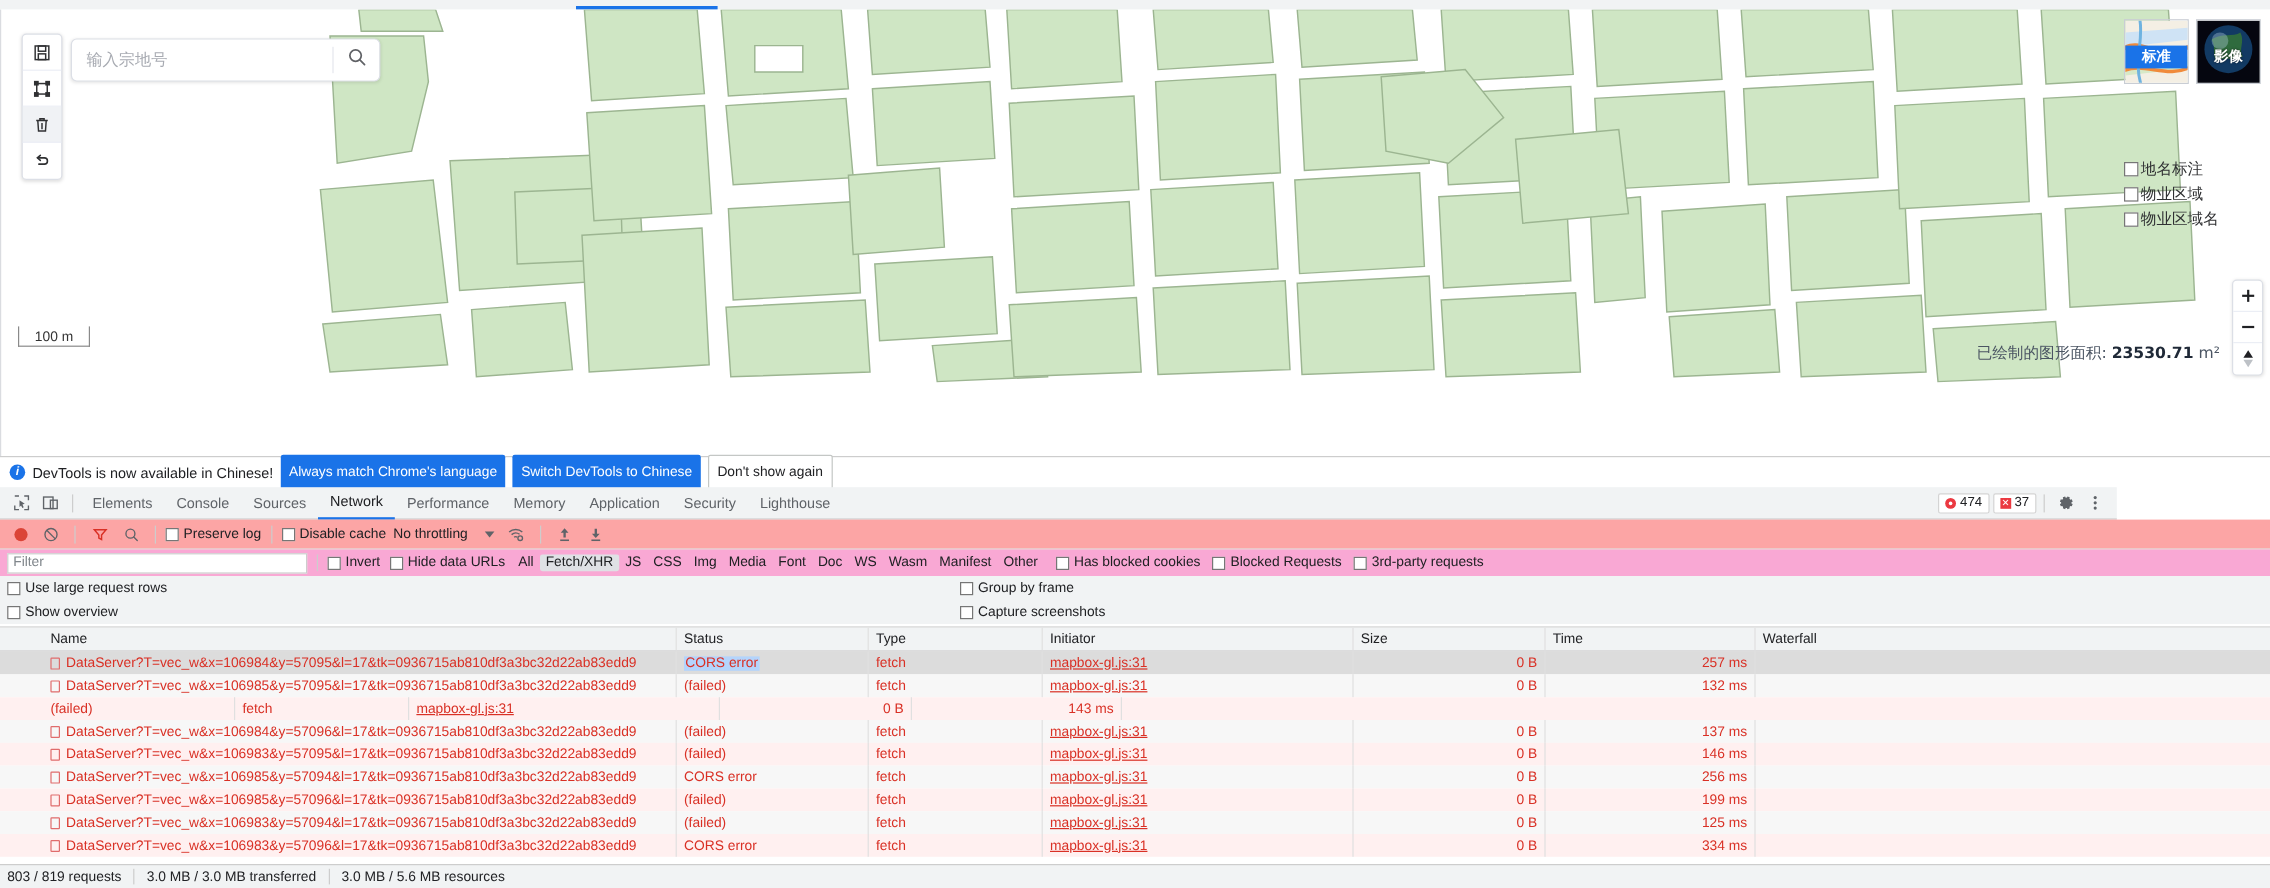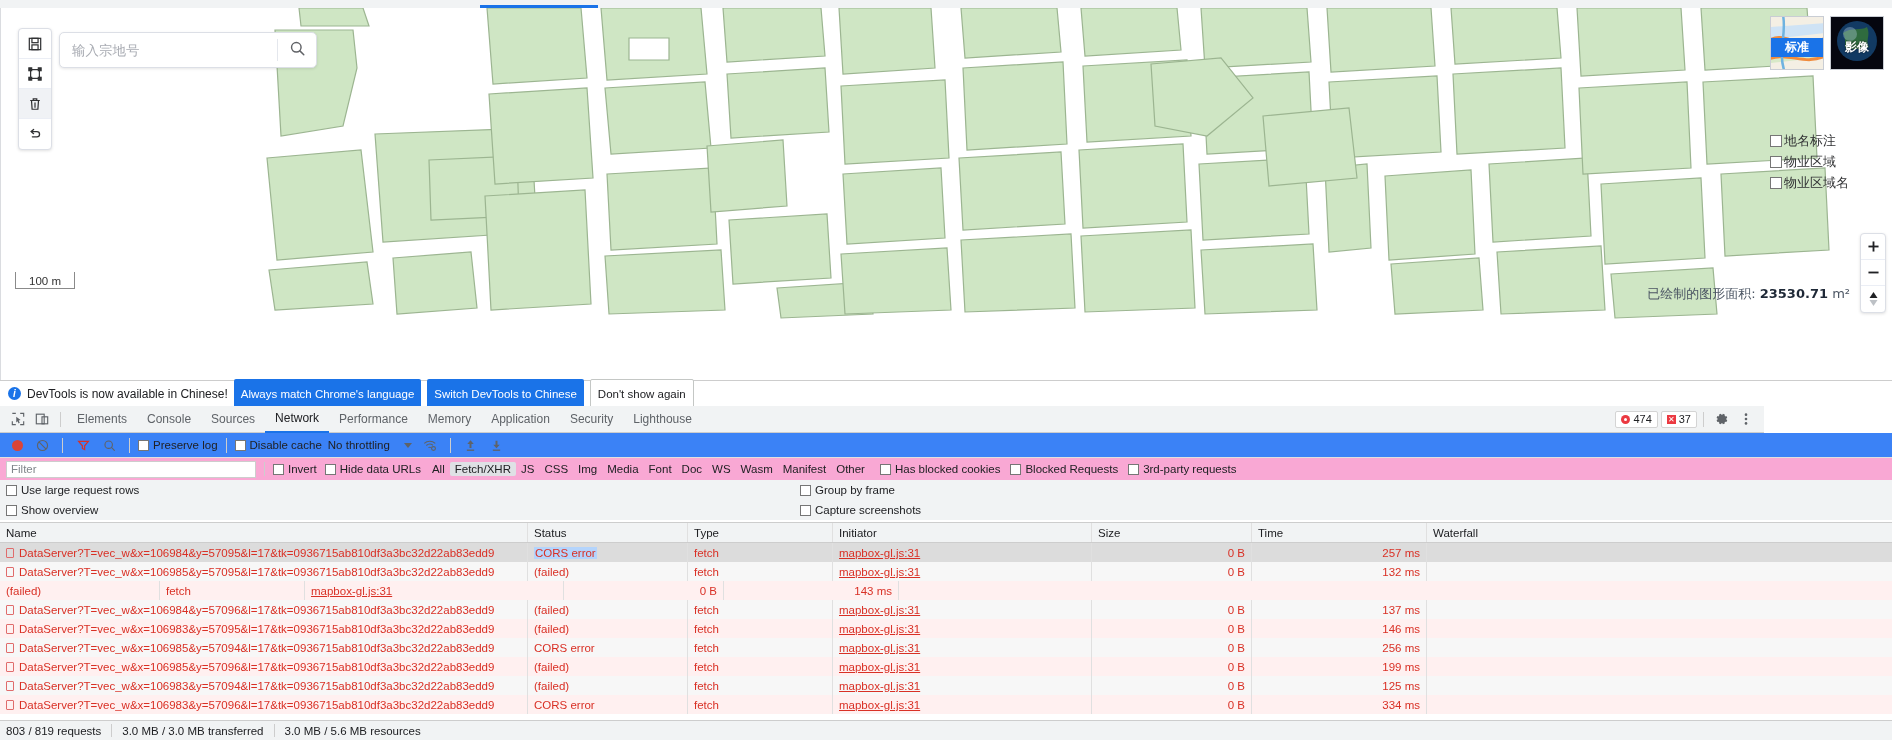--- a/index.html
+++ b/index.html
@@ -212,21 +212,21 @@
   }
   .badge-circle { width: 9px; height: 9px; border-radius: 50%; background: #eb3941;
                   display:flex;align-items:center;justify-content:center; }
   .badge-circle::after { content:""; width:3px; height:3px; background:#fff; border-radius:50%; }
   .badge-square { width: 9px; height: 9px; background: #eb3941; color:#fff; font-size:8px;
                   display:flex;align-items:center;justify-content:center; }
 
   
   #net-toolbar {
     position: absolute; left: 0; top: 433px; width: 1892px; height: 25px;
-    background: #3b82f6;
+    background: #fca5a5;
     display: flex; align-items: center;
     padding: 0 6px; gap: 2px;
     font-size: 11.5px; color: #202124;
     border-bottom: 1px solid #e0e0e0;
   }
   .tb-sep { width: 1px; height: 15px; background: #cdcdcd; margin: 0 6px; }
   .record-dot { width: 11px; height: 11px; border-radius: 50%; background: #db4437; cursor: pointer; }
   .tb-check { display: flex; align-items: center; gap: 4px; cursor: pointer; }
   .sq-cb { width: 11px; height: 11px; border: 1px solid #767676; background: #fff; flex: 0 0 auto; }
   .throttle-sel { display: flex; align-items: center; gap: 14px; cursor: pointer; padding: 0 4px; }
@@ -265,21 +265,21 @@
   .opt-right { position: absolute; left: 800px; display: flex; align-items: center; gap: 4px; }
 
   
   #net-table {
     position: absolute; left: 0; top: 522px; width: 1892px; height: 198px;
     background: #fff;
     border-top: 1px solid #cdcdcd;
     overflow: hidden;
     font-size: 11.5px;
   }
-  .ntr { display: flex; height: 19px; align-items: center; }
+  .ntr { display: flex; height: 19px; align-items: center; padding-left: 36px; }
   #net-head {
     height: 20px; background: #f1f3f4;
     border-bottom: 1px solid #cdcdcd;
     color: #202124;
   }
   #net-head .nc { color: #202124; }
   .nc { padding: 0 6px; overflow: hidden; white-space: nowrap;
         border-right: 1px solid #e0e0e0; height: 100%;
         display: flex; align-items: center; }
   .nc-name      { width: 528px; }

